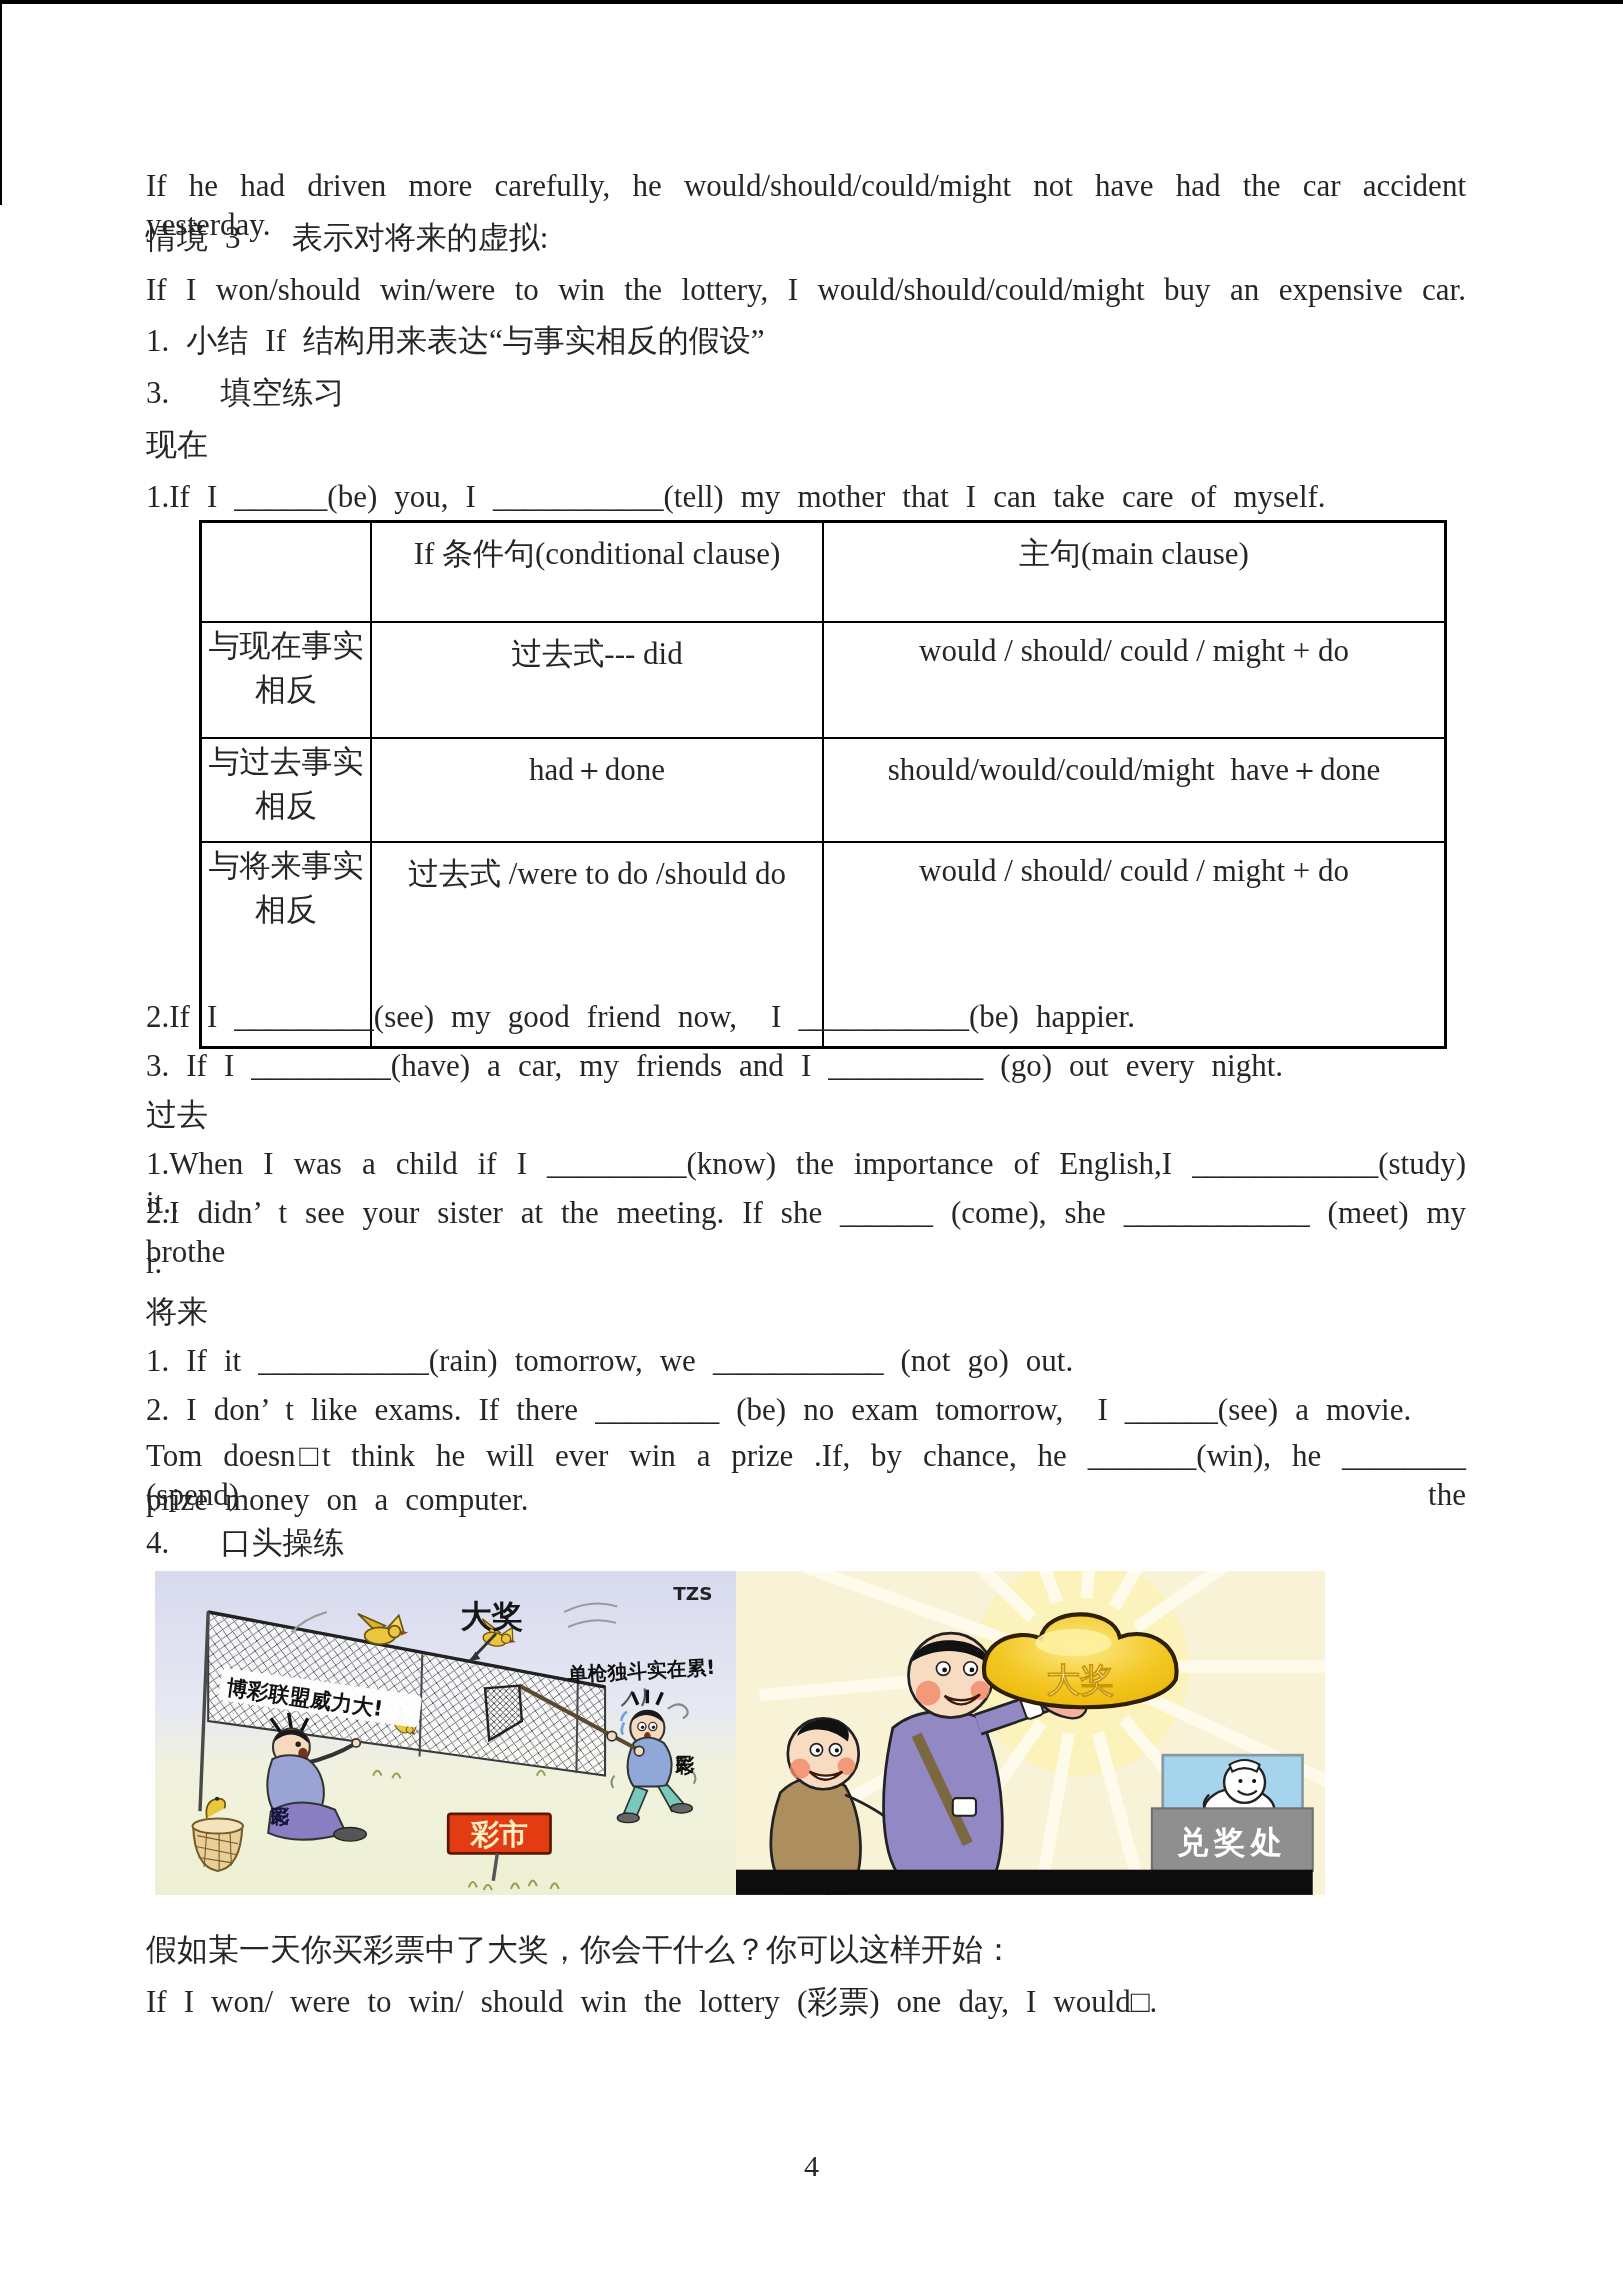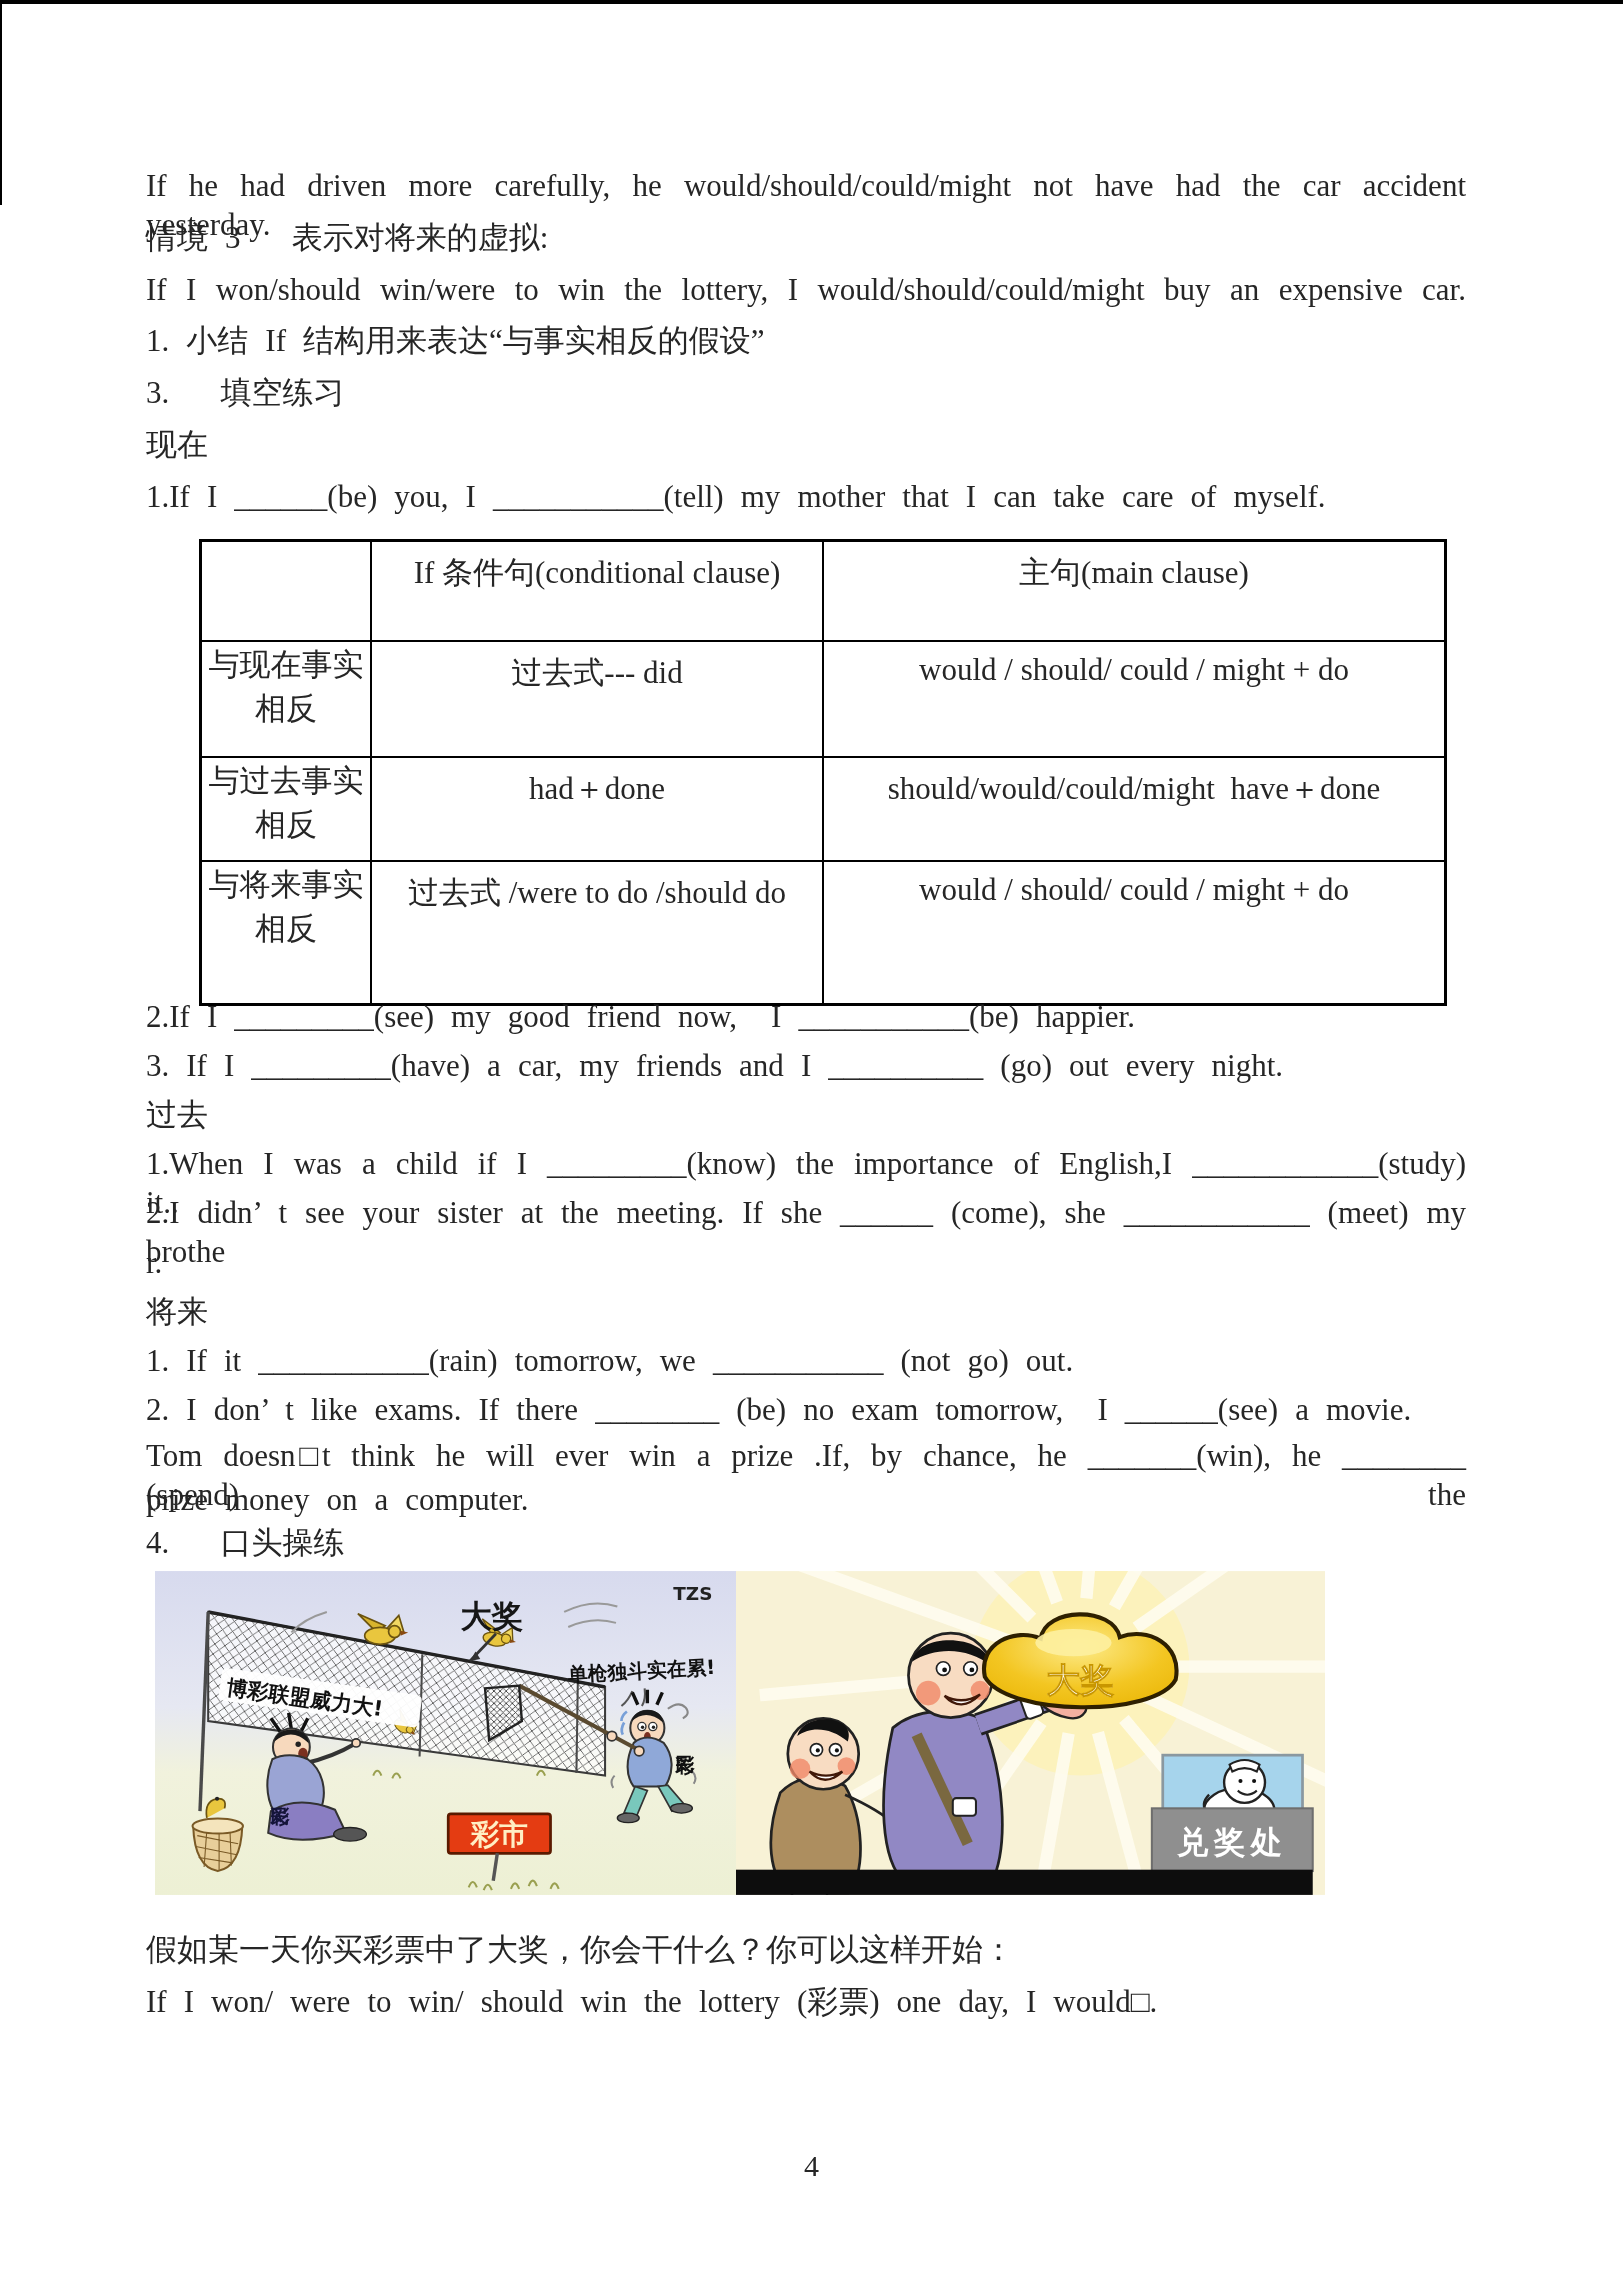--- a/index.html
+++ b/index.html
@@ -12,21 +12,21 @@
   .line {
     position:absolute; left:146px; width:1320px; font-size:31px; line-height:1.25;
     word-spacing:0.30em; white-space:nowrap;font-family:Liberation Serif, serif;
   }
   .just { white-space:normal; text-align:justify; text-align-last:justify; }
   .bold { font-weight:bold; }
   .pagenum { position:absolute; top:2149px; left:0; width:1623px; text-align:center; font-size:30px; }
 
   
   .gtable {
-    position:absolute; left:199px; top:539px; width:1248px; height:467px;
+    position:absolute; left:199px; top:520px; width:1248px; height:529px;
     border:3.4px solid #000; box-sizing:border-box;
     display:grid; grid-template-columns:170px 452px 1fr; grid-template-rows:100px 116px 104px 1fr;
   }
   .cell { border-right:2.7px solid #000; border-bottom:2.7px solid #000; box-sizing:border-box;
           text-align:center; font-size:31px; padding-top:9.5px; overflow:hidden; }
   .cell.lastcol { border-right:none; }
   .cell.lastrow { border-bottom:none; }
   .rowlabel { line-height:44px; padding-top:1px; }
   .tline2 { margin-top:24.5px; }
 

